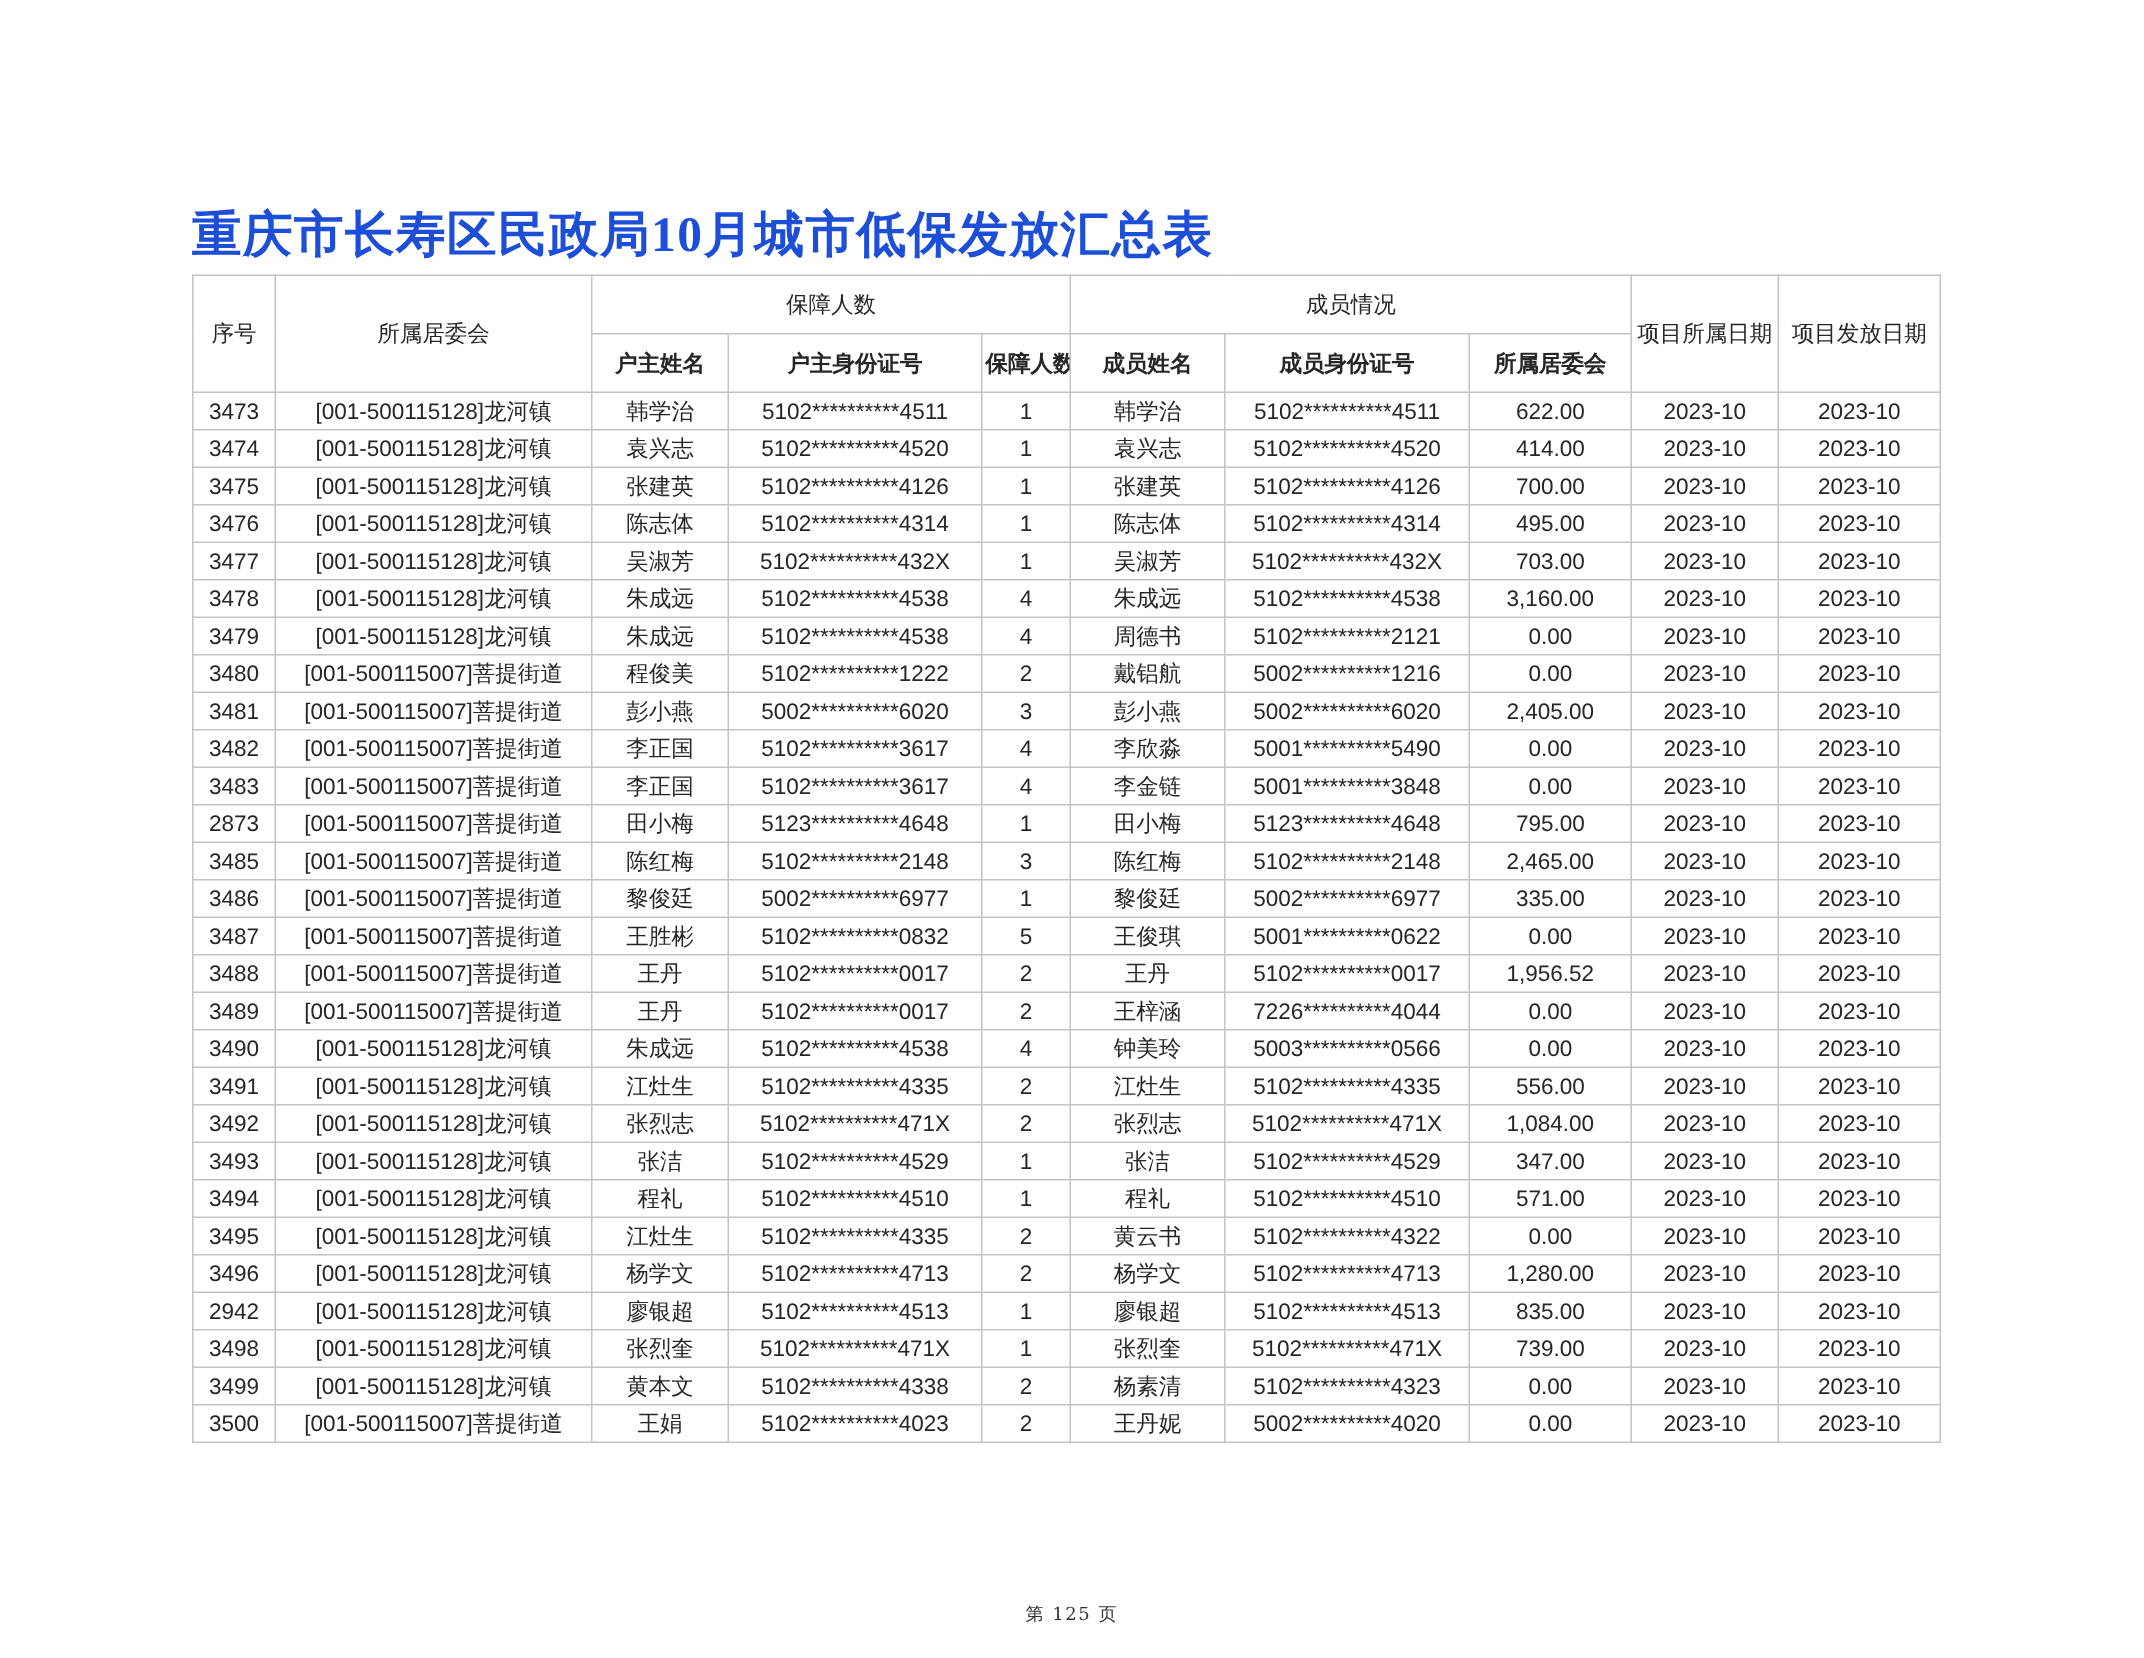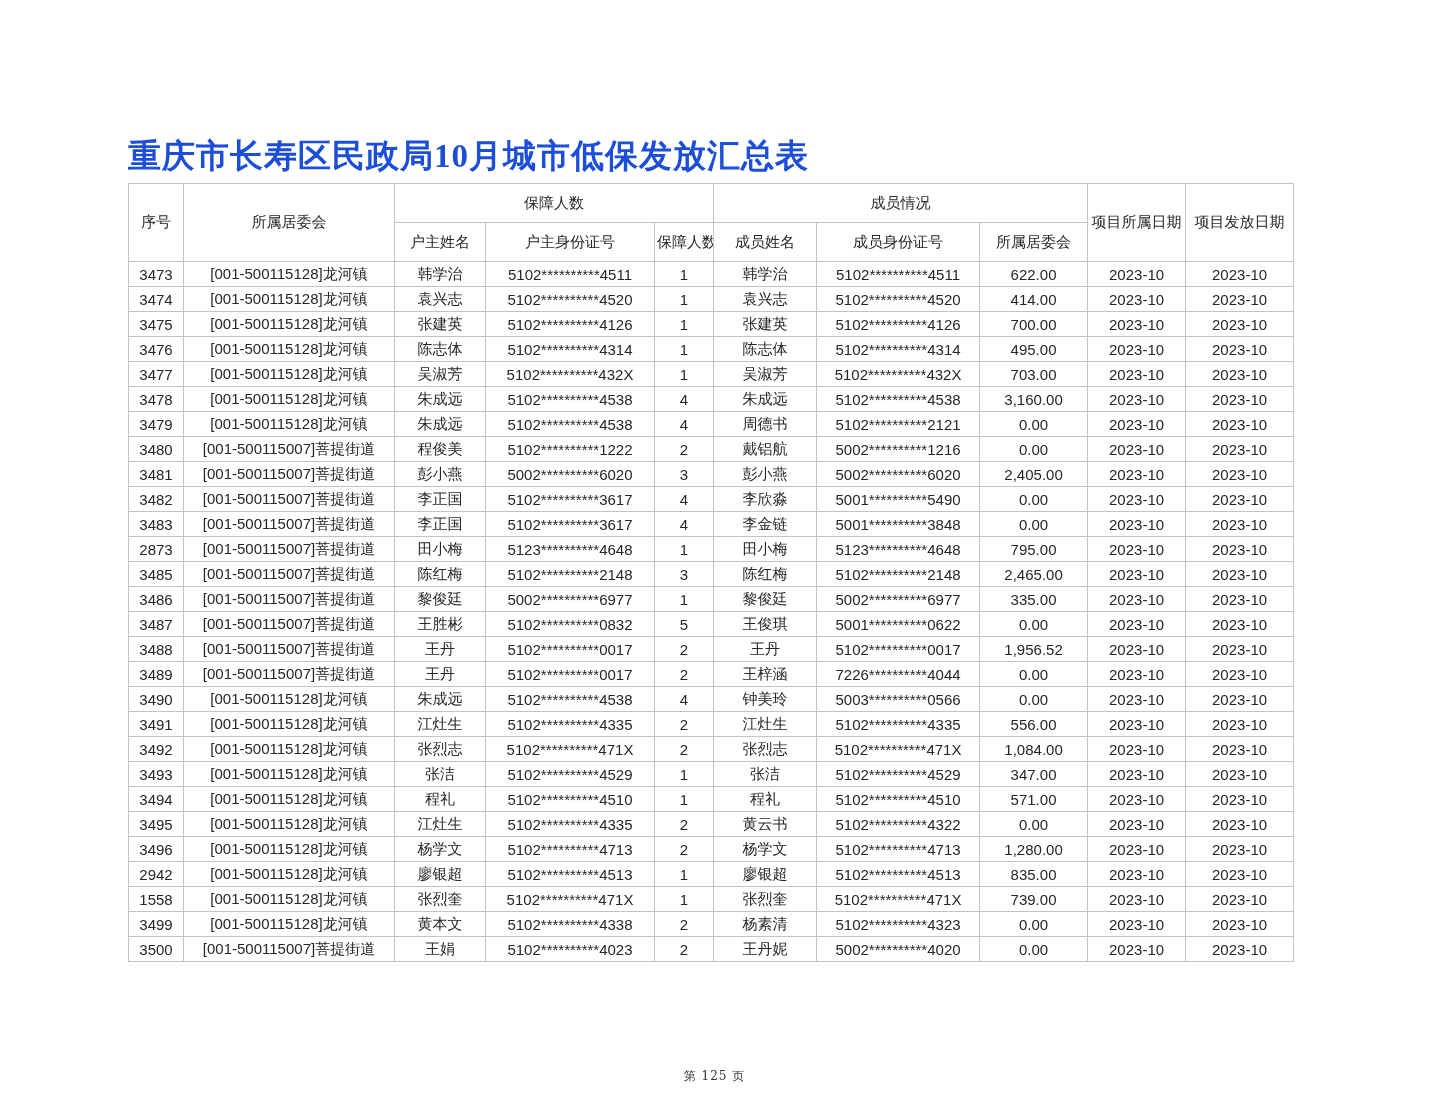--- a/index.html
+++ b/index.html
@@ -36,21 +36,21 @@
     text-align: center;
     vertical-align: middle;
     font-size: 15px;
     font-weight: 400;
     color: #262626;
     overflow: hidden;
     white-space: nowrap;
     padding: 0 2px;
   }
   table.report thead tr.group-row th { height: 39px; }
-  table.report thead tr.sub-row th { height: 39px; }
+  table.report thead tr.sub-row th { height: 39px; font-weight: bold; }
   table.report tbody td { height: 25px; }
   .page-footer {
     position: absolute;
     left: 0; top: 1068px;
     width: 1429px;
     text-align: center;
     font-size: 12px;
     color: #333333;
     font-family: "DejaVu Serif", "Liberation Serif", serif;
     letter-spacing: 1px;
@@ -387,21 +387,21 @@
         <td>廖银超</td>
         <td>5102**********4513</td>
         <td>1</td>
         <td>廖银超</td>
         <td>5102**********4513</td>
         <td>835.00</td>
         <td>2023-10</td>
         <td>2023-10</td>
       </tr>
       <tr>
-        <td>1558</td>
+        <td>3498</td>
         <td>[001-500115128]龙河镇</td>
         <td>张烈奎</td>
         <td>5102**********471X</td>
         <td>1</td>
         <td>张烈奎</td>
         <td>5102**********471X</td>
         <td>739.00</td>
         <td>2023-10</td>
         <td>2023-10</td>
       </tr>

